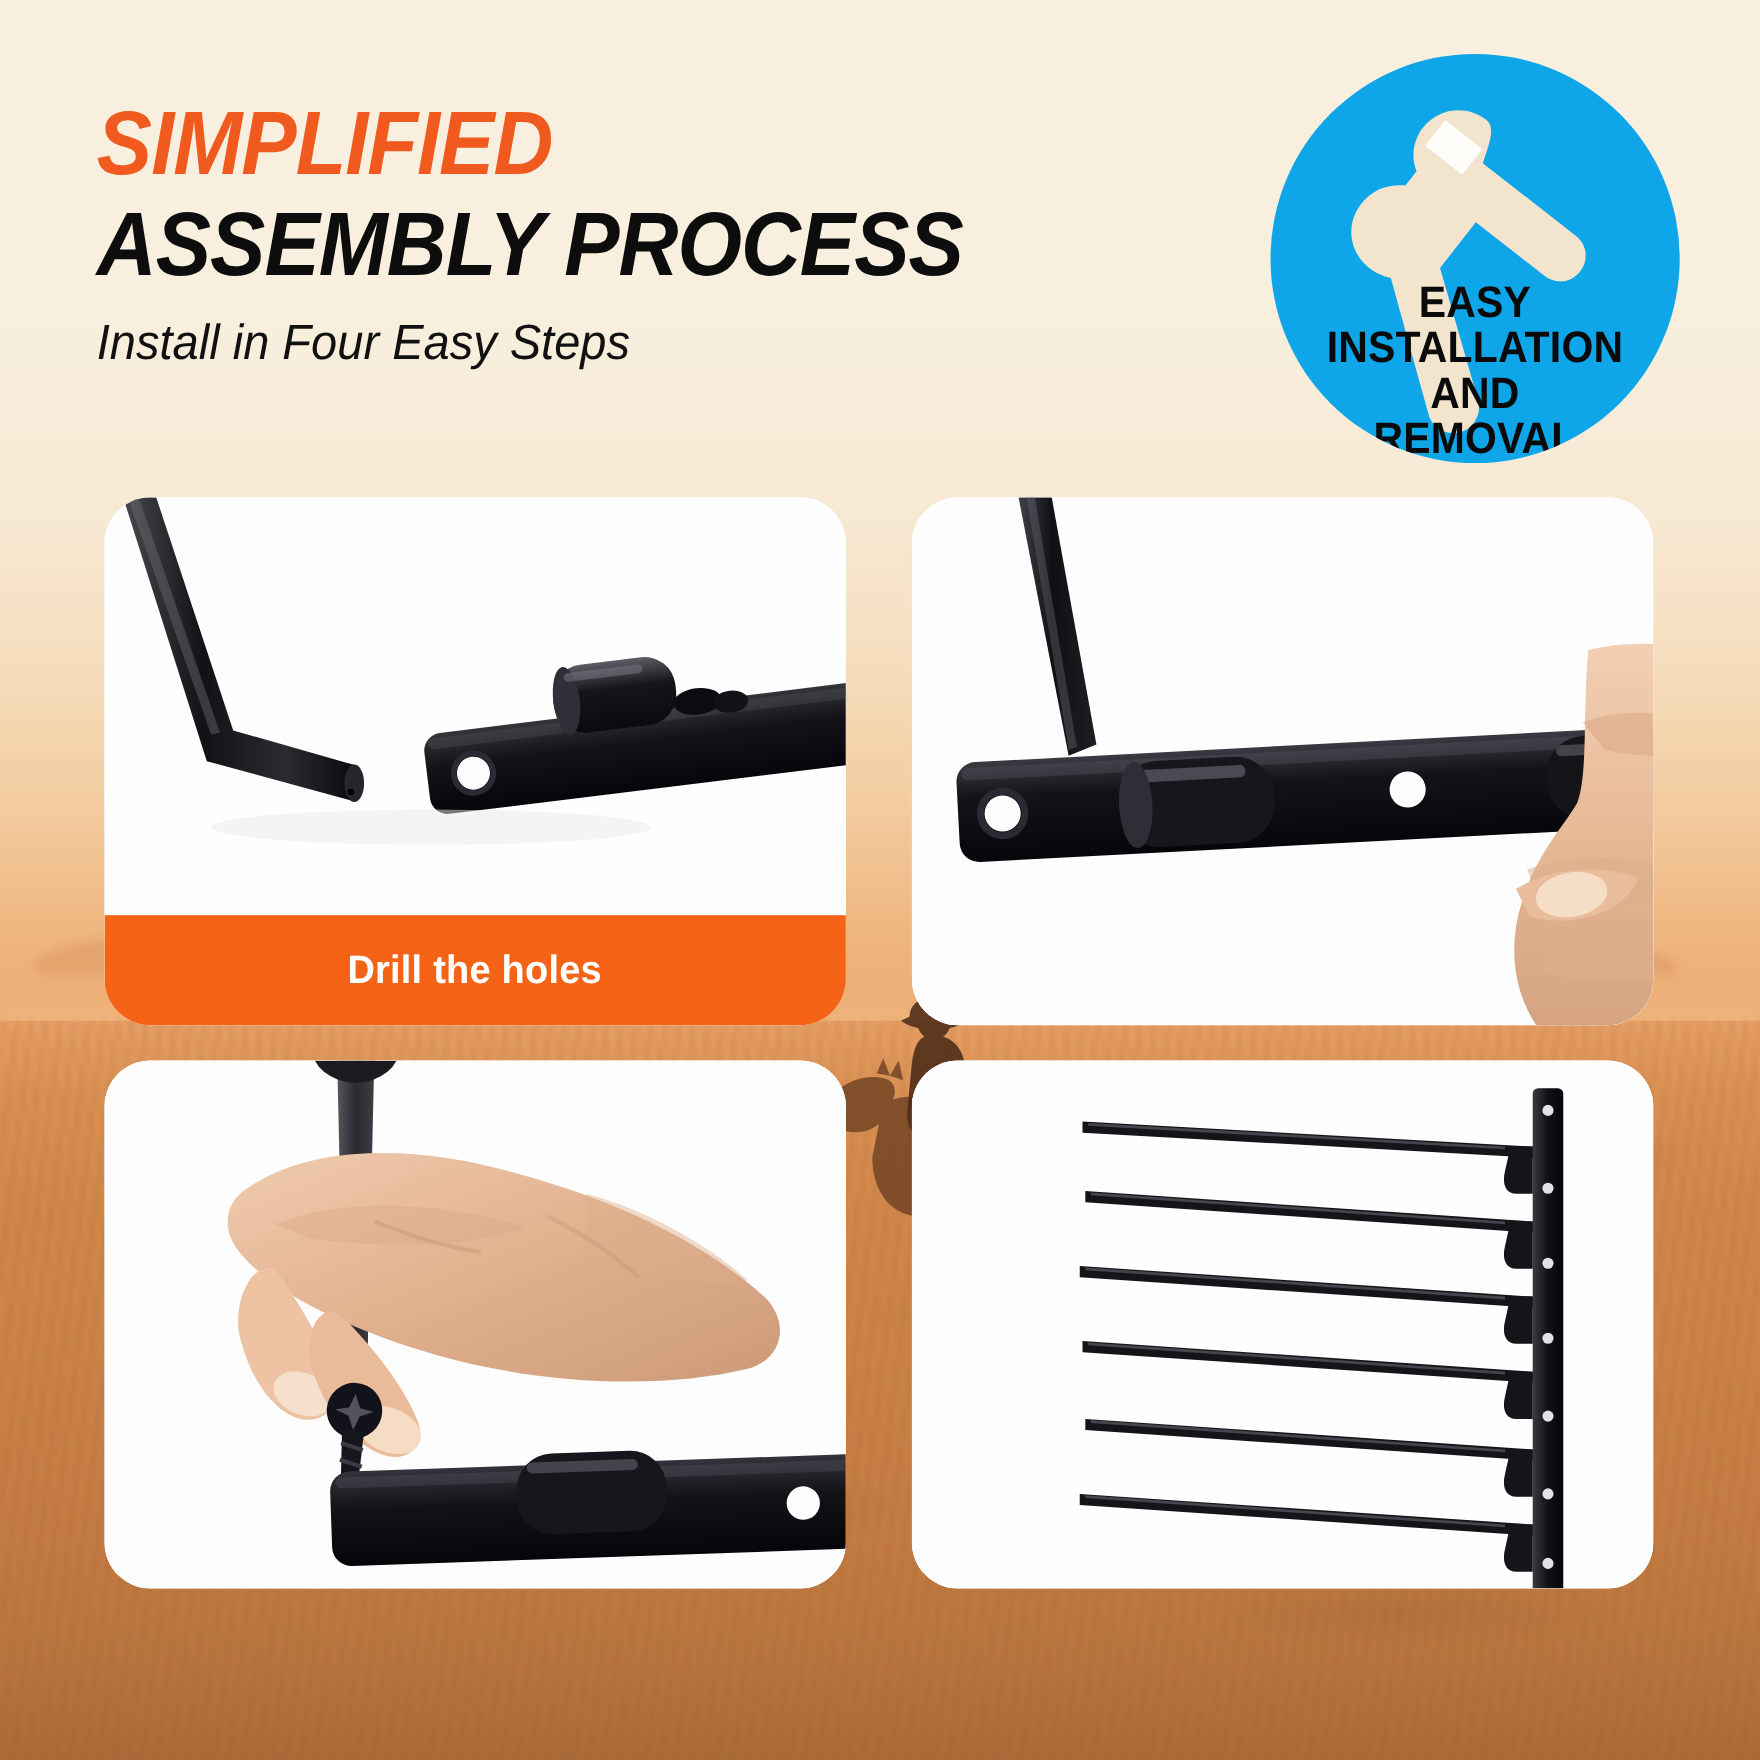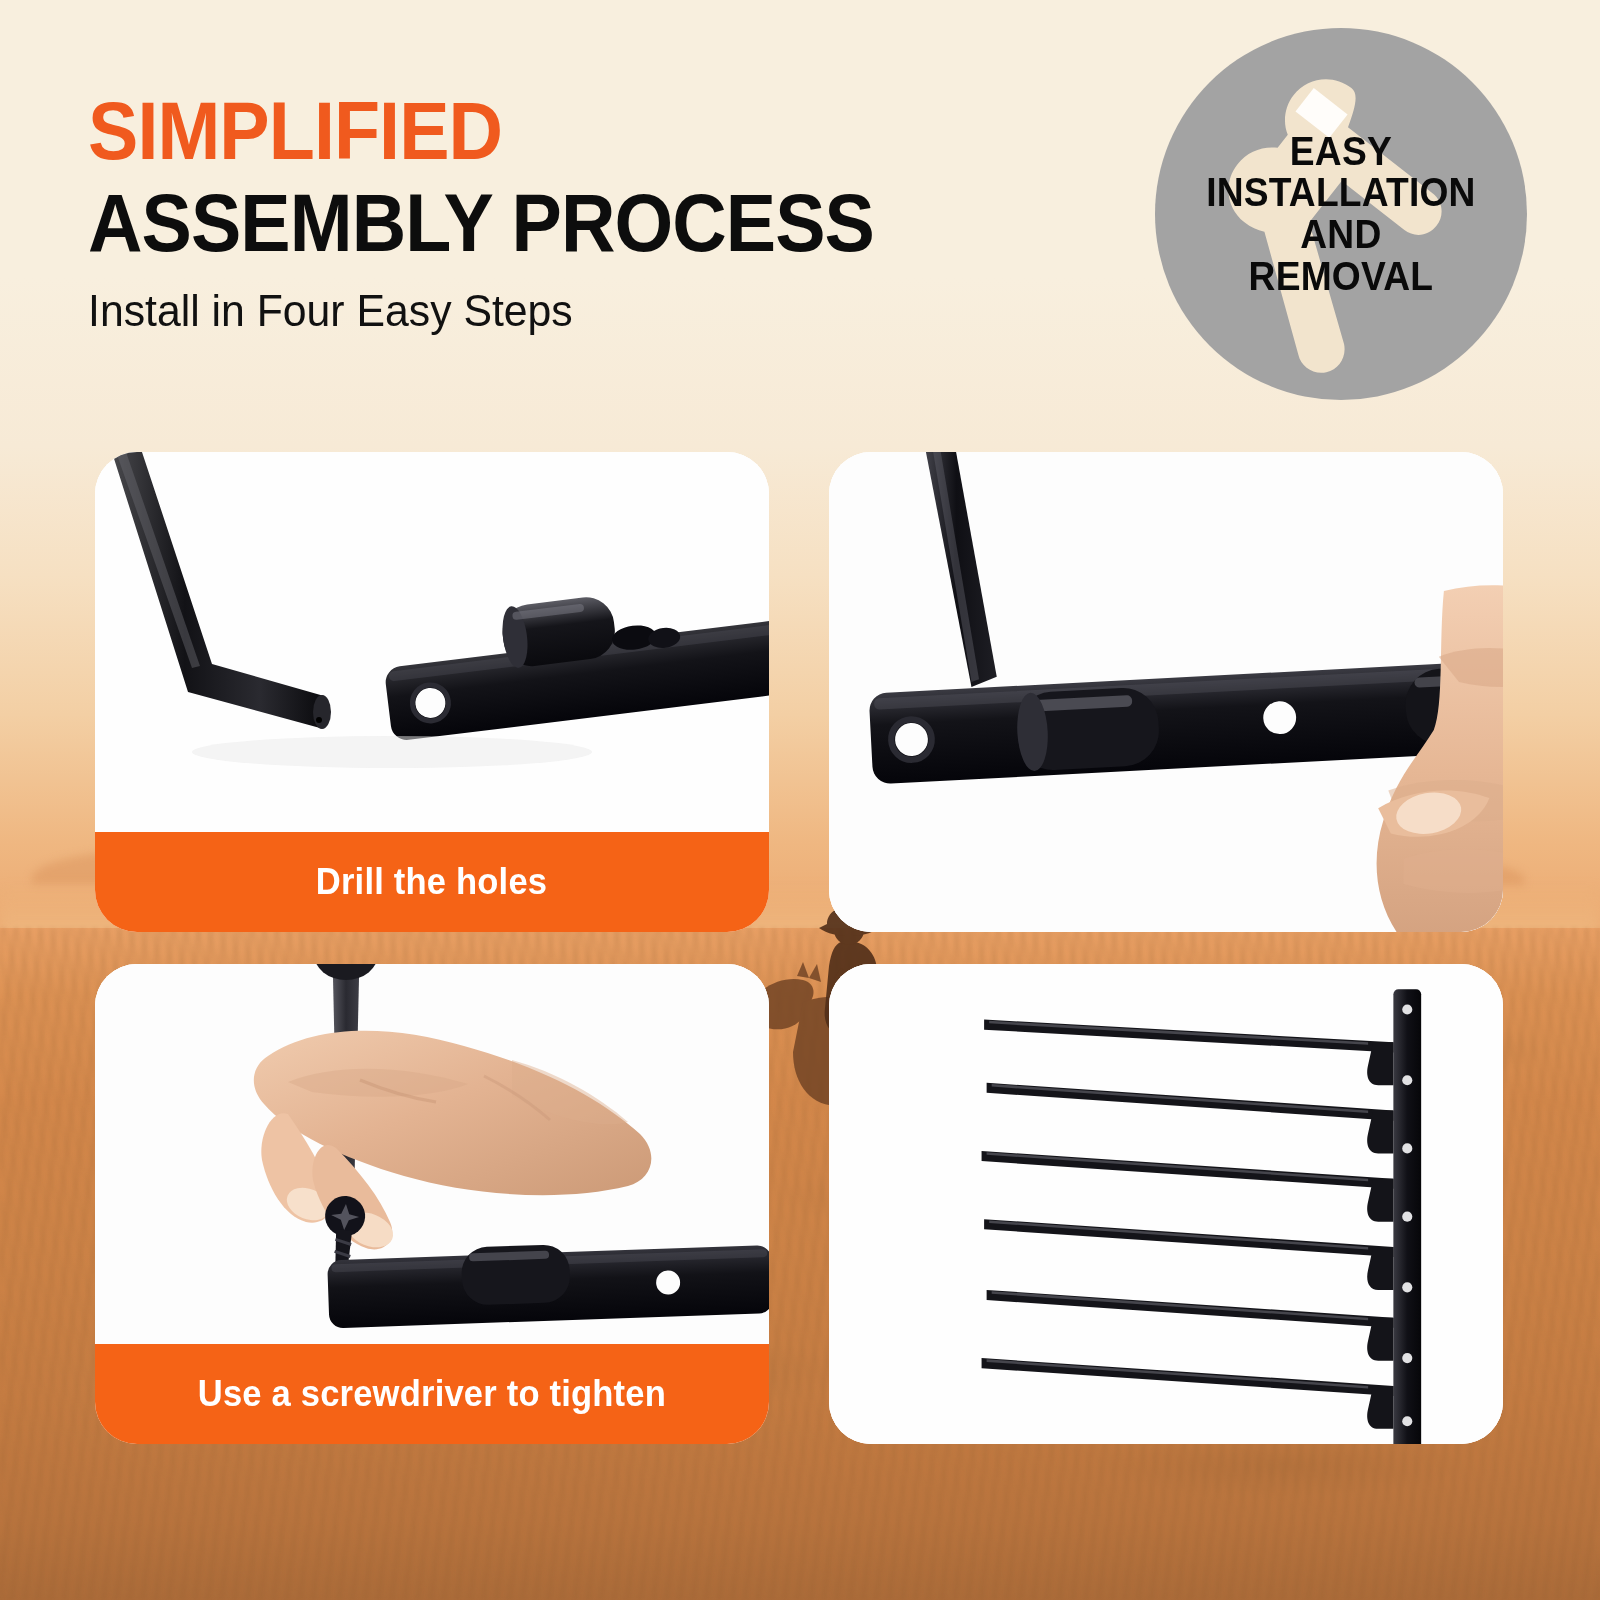--- a/index.html
+++ b/index.html
@@ -46,39 +46,39 @@
   .mesa{ position:absolute; background:rgba(213,139,85,.38); filter:blur(4px); }
   .mesa.m1{ left:2%;  top:53.0%; width:300px; height:36px; border-radius:60% 60% 0 0 / 100% 100% 0 0; }
   .mesa.m2{ left:26%; top:53.6%; width:220px; height:26px; border-radius:60% 60% 0 0 / 100% 100% 0 0; }
   .mesa.m3{ left:74%; top:53.3%; width:340px; height:32px; border-radius:55% 70% 0 0 / 100% 100% 0 0; }
 
   
   .rider{ position:absolute; left:745px; top:884px; width:170px; height:230px; opacity:.95; }
   .rider svg{ width:100%; height:100%; display:block; }
 
   
-  .header{ position:absolute; left:88px; top:92px; z-index:3; }
+  .header{ position:absolute; left:88px; top:92px; z-index:3;font-style:italic; }
   .h-line1{
     font-size:82px; line-height:.96; font-weight:bold; color:#f05a1e;
     letter-spacing:-1px; transform:scaleX(.92); transform-origin:left center;
   }
   .h-line2{
     font-size:82px; line-height:1.02; font-weight:bold; color:#0d0d0d;
     letter-spacing:-1px; margin-top:10px; transform:scaleX(.92); transform-origin:left center;
   }
   .h-sub{
     font-size:45px; line-height:1.1; color:#111; margin-top:22px;
     transform:scaleX(.95); transform-origin:left center;
   }
 
   
   .badge{
-    position:absolute; left:1155px; top:28px; width:372px; height:372px;
-    border-radius:50%; background:#a3a3a3; z-index:3;
-    display:flex; flex-direction:column; align-items:center; justify-content:center;
+    position:absolute; left:1155px; top:49px; width:372px; height:372px;
+    border-radius:50%; background:#0ea5e9; z-index:3;
+    display:flex; flex-direction:column; align-items:center; justify-content:flex-end;
     overflow:hidden;
   }
   .badge-wrench{
     position:absolute; left:50%; top:50%; width:330px; height:330px;
     transform:translate(-50%,-50%) rotate(0deg);
   }
   .badge-wrench svg{ width:100%; height:100%; display:block; }
   .badge-text{
     position:relative; z-index:2; text-align:center; color:#0a0a0a;
     font-weight:bold; line-height:1.04; letter-spacing:.2px;
@@ -342,23 +342,20 @@
 
           <g transform="rotate(-2 420 318)">
             <rect x="236" y="290" width="444" height="68" rx="14" fill="url(#plate3)"></rect>
             <rect x="240" y="294" width="436" height="8" rx="4" fill="#5c5c66" opacity=".3"></rect>
             <rect x="370" y="282" width="108" height="58" rx="26" fill="#16161c"></rect>
             <rect x="378" y="288" width="80" height="8" rx="4" fill="#7d7d88" opacity=".45"></rect>
             <circle cx="576" cy="324" r="12" fill="#fdfdfd"></circle>
           </g>
         </svg>
       </div>
-      <div class="caption">
-        <span>Use a screwdriver to tighten</span>
-      </div>
     </div>
 
     <div class="card">
       <div class="photo">
         <svg viewBox="0 0 680 380" preserveAspectRatio="xMidYMid slice">
           <defs>
             <linearGradient id="rail4" x1="0" y1="0" x2="1" y2="0">
               <stop offset="0" stop-color="#3a3a42"></stop>
                 <stop offset=".5" stop-color="#101016"></stop>
               <stop offset="1" stop-color="#060609"></stop>

